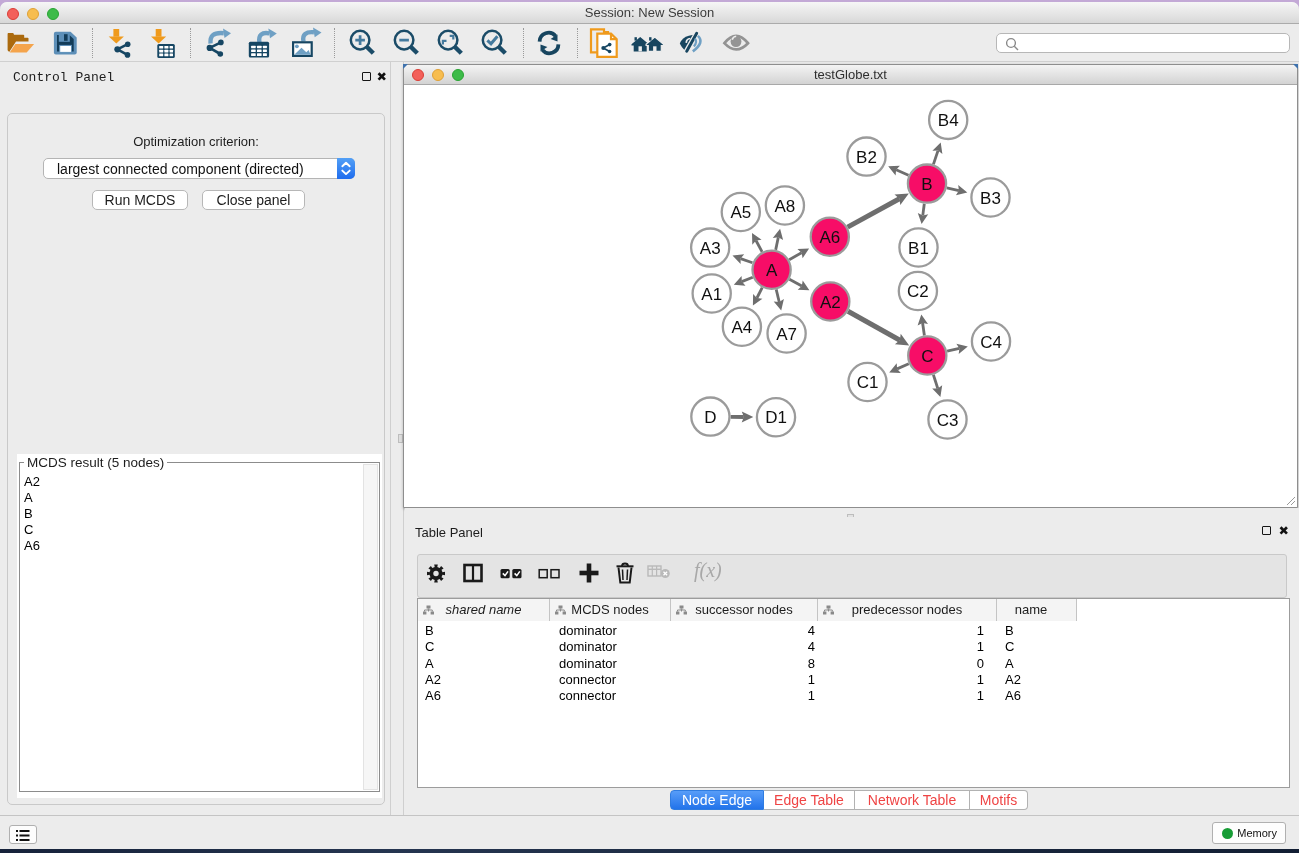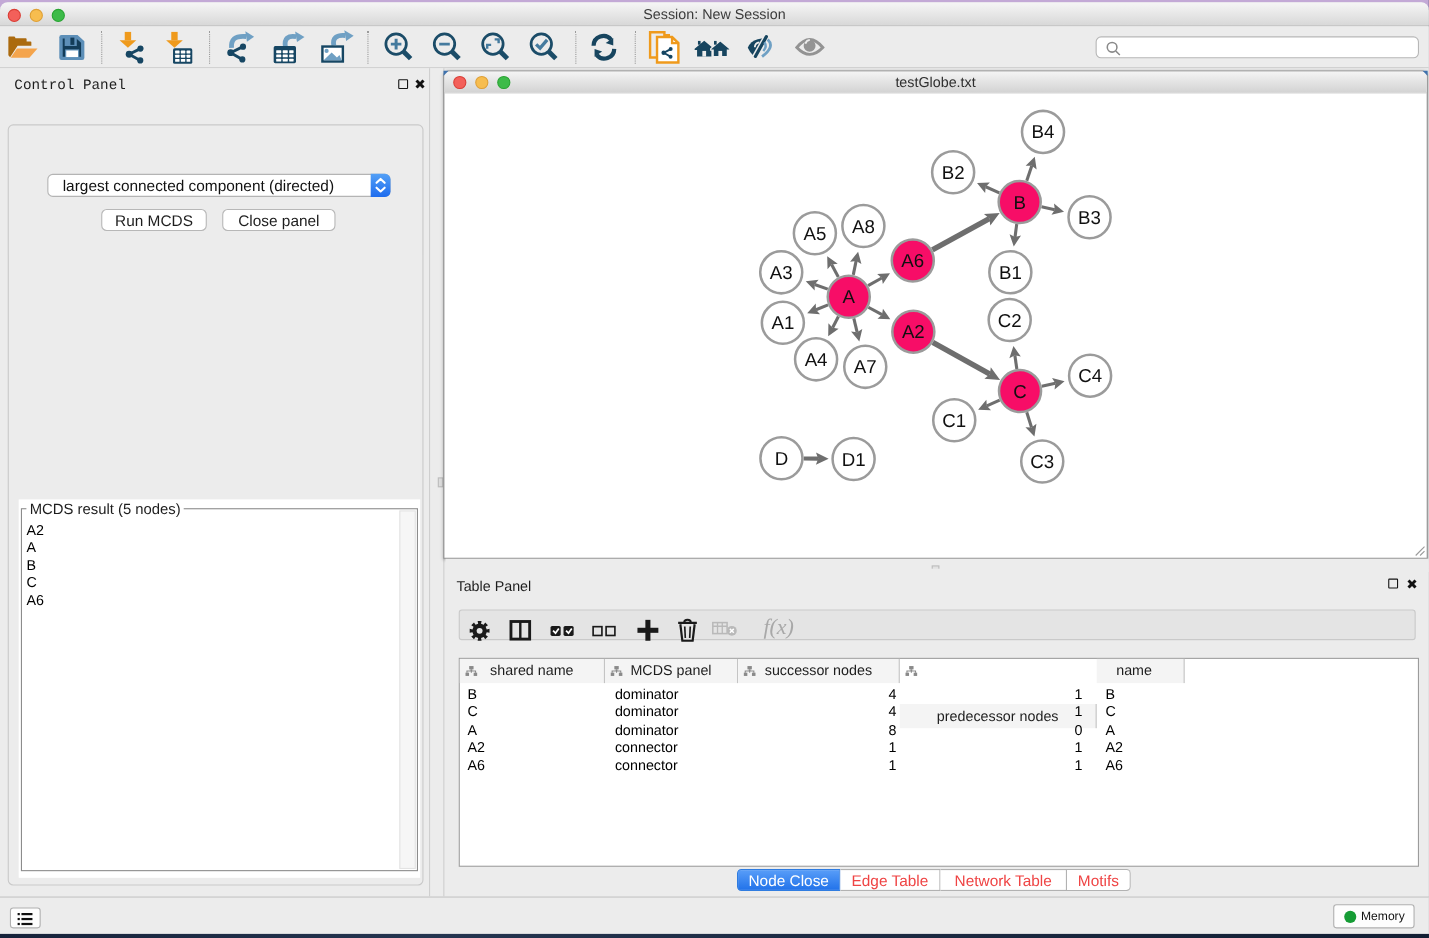--- a/index.html
+++ b/index.html
@@ -50,21 +50,21 @@
 #netwin-tb .t1 { left:8px; top:4px; background:#f3605a; border:0.5px solid #da3e36; }
 #netwin-tb .t2 { left:28px; top:4px; background:#f7bd4f; border:0.5px solid #dfa036; }
 #netwin-tb .t3 { left:48px; top:4px; background:#3dbb49; border:0.5px solid #29a433; }
 #netwin-title { position:absolute; top:0; left:0; width:100%; text-align:center; font-size:13px; line-height:20px; color:#2e2e2e; }
 #graph { position:absolute; left:0; top:20px; }
 
 #hsplit { position:absolute; left:405px; top:506px; width:894px; height:12px; background:#ececec; }
 
 #tpanel { position:absolute; left:405px; top:515px; width:894px; height:298px; background:#ececec; }
 #tp-title { position:absolute; left:10px; top:8px; font-size:13px; color:#1d1d1d; }
-#tp-toolbar { position:absolute; left:12px; top:37px; width:870px; height:28px; background:#e4e4e4; border:1px solid #c9c9c9; border-radius:3px; }
+#tp-toolbar { position:absolute; left:12px; top:37px; width:870px; height:44px; background:#e4e4e4; border:1px solid #c9c9c9; border-radius:3px; }
 #tp-table { position:absolute; left:12px; top:81px; width:873px; height:190px; background:#fff; border:1px solid #9c9c9c; }
 .th { position:absolute; top:0; height:22px; background:#f4f4f4; border-right:1px solid #c4c4c4; font-size:13px; color:#1d1d1d; }
 .th .htext { position:absolute; width:100%; text-align:center; line-height:22px; }
 .trow { position:absolute; font-size:13px; color:#000; line-height:16.3px; }
 #tp-tabs { position:absolute; left:265px; top:273px; height:20px; }
 .btab { float:left; height:20px; border:1px solid #b2b2b2; border-left:none; background:#fff; color:#ef4444; font-size:14px; text-align:center; line-height:19px; }
 .btab.first { border-left:1px solid #b2b2b2; border-radius:4px 0 0 4px; }
 .btab.last { border-radius:0 4px 4px 0; }
 .btab.sel { background:linear-gradient(#589df8,#2273ea); border-color:#2f7ce0; color:#fff; }
 
@@ -229,20 +229,21 @@
           <circle cx="6" cy="6" r="4.4" fill="none" stroke="#8a8a8a" stroke-width="1.4"></circle>
           <line x1="9.3" y1="9.3" x2="13" y2="13" stroke="#8a8a8a" stroke-width="1.4"></line>
         </svg>
       </div>
   </div>
   <div id="cpanel">
     <div id="cp-title">Control Panel</div>
     <div class="sqbtn" style="right:21px; top:10px;"></div>
     <div class="panebtns" style="right:5px;">✖</div>
     <div id="cp-body">
+      <div id="opt-label">Optimization criterion:</div>
       <div id="dropdown">
         <div class="dtext">largest connected component (directed)</div>
         <div class="dbtn"><svg width="18" height="21" viewBox="0 0 18 21">
               <path d="M5.3,8.2 L9,4.7 L12.7,8.2" fill="none" stroke="#fff" stroke-width="1.9" stroke-linecap="round" stroke-linejoin="round"></path>
               <path d="M5.3,12.6 L9,16.1 L12.7,12.6" fill="none" stroke="#fff" stroke-width="1.9" stroke-linecap="round" stroke-linejoin="round"></path>
             </svg></div>
       </div>
       <div class="btn" style="left:84px; top:76px; width:96px;">Run MCDS</div>
       <div class="btn" style="left:194px; top:76px; width:103px;">Close panel</div>
       <div id="result-box">
@@ -401,30 +402,30 @@
         <rect x="2" y="4" width="13" height="10" fill="none" stroke="#b9b9b9" stroke-width="1.4"></rect>
         <line x1="2" y1="7.3" x2="15" y2="7.3" stroke="#b9b9b9" stroke-width="1.4"></line>
         <line x1="6.3" y1="4" x2="6.3" y2="14" stroke="#b9b9b9" stroke-width="1.2"></line>
         <line x1="10.6" y1="4" x2="10.6" y2="14" stroke="#b9b9b9" stroke-width="1.2"></line>
         <circle cx="19.3" cy="11.5" r="4.5" fill="#b9b9b9"></circle>
         <path d="M17.5,9.7 L21.1,13.3 M21.1,9.7 L17.5,13.3" stroke="#fff" stroke-width="1.3"></path>
       </svg>
       <div style="position:absolute;left:276px;top:4px;width:44px;font-family:'Liberation Serif',serif;font-style:italic;font-size:20px;color:#a8a8a8;">f(x)</div>
     </div>
     <div id="tp-table">
-      <div class="th" style="left:0;width:132px;">
+      <div class="th" style="left:0;width:132px;font-style:italic;">
           <div class="htext">shared name</div>
         </div>
       <div class="th" style="left:132px;width:121px;">
-          <div class="htext">MCDS panel</div>
+          <div class="htext">MCDS nodes</div>
         </div>
       <div class="th" style="left:253px;width:147px;">
           <div class="htext">successor nodes</div>
         </div>
-      <div class="th" style="left:400px;width:179px;margin-top:41px;">
+      <div class="th" style="left:400px;width:179px;">
           <div class="htext">predecessor nodes</div>
         </div>
       <div class="th" style="left:579px;width:80px;">
           <div class="htext" style="padding-right:11px;">name</div>
         </div>
       <svg class="hicon" style="position:absolute;left:5px;top:6px;" width="11" height="11" viewBox="0 0 11 11">
           <g fill="#8a8a8a">
             <rect x="3.5" y="0.5" width="4" height="3"></rect>
             <rect x="0" y="6.5" width="3.4" height="3"></rect>
             <rect x="7.6" y="6.5" width="3.4" height="3"></rect>
@@ -455,21 +456,21 @@
             <path d="M5.2,3.5 L5.2,5 L1.5,5 L1.5,6.5 M5.8,3.5 L5.8,5 L9.3,5 L9.3,6.5 M5.5,5 L5.5,6.5" stroke="#8a8a8a" fill="none"></path>
           </g>
         </svg>
       <div class="trow" style="left:7px;top:24px;">B<br>C<br>A<br>A2<br>A6</div>
       <div class="trow" style="left:141px;top:24px;">dominator<br>dominator<br>dominator<br>connector<br>connector</div>
       <div class="trow" style="left:300px;top:24px;width:97px;text-align:right;">4<br>4<br>8<br>1<br>1</div>
       <div class="trow" style="left:480px;top:24px;width:86px;text-align:right;">1<br>1<br>0<br>1<br>1</div>
       <div class="trow" style="left:587px;top:24px;">B<br>C<br>A<br>A2<br>A6</div>
     </div>
     <div id="tp-tabs">
-      <div class="btab sel first" style="width:94px;">Node Close</div>
+      <div class="btab sel first" style="width:94px;">Node Edge</div>
       <div class="btab" style="width:91px;">Edge Table</div>
       <div class="btab" style="width:115px;">Network Table</div>
       <div class="btab last" style="width:58px;">Motifs</div>
     </div>
   </div>
   <div id="statusbar">
     <div id="sb-left"><svg width="25" height="19" viewBox="0 0 25 19">
           <g fill="#111">
             <rect x="6" y="4" width="2" height="2"></rect>
             <rect x="9.5" y="4" width="10" height="2"></rect>

